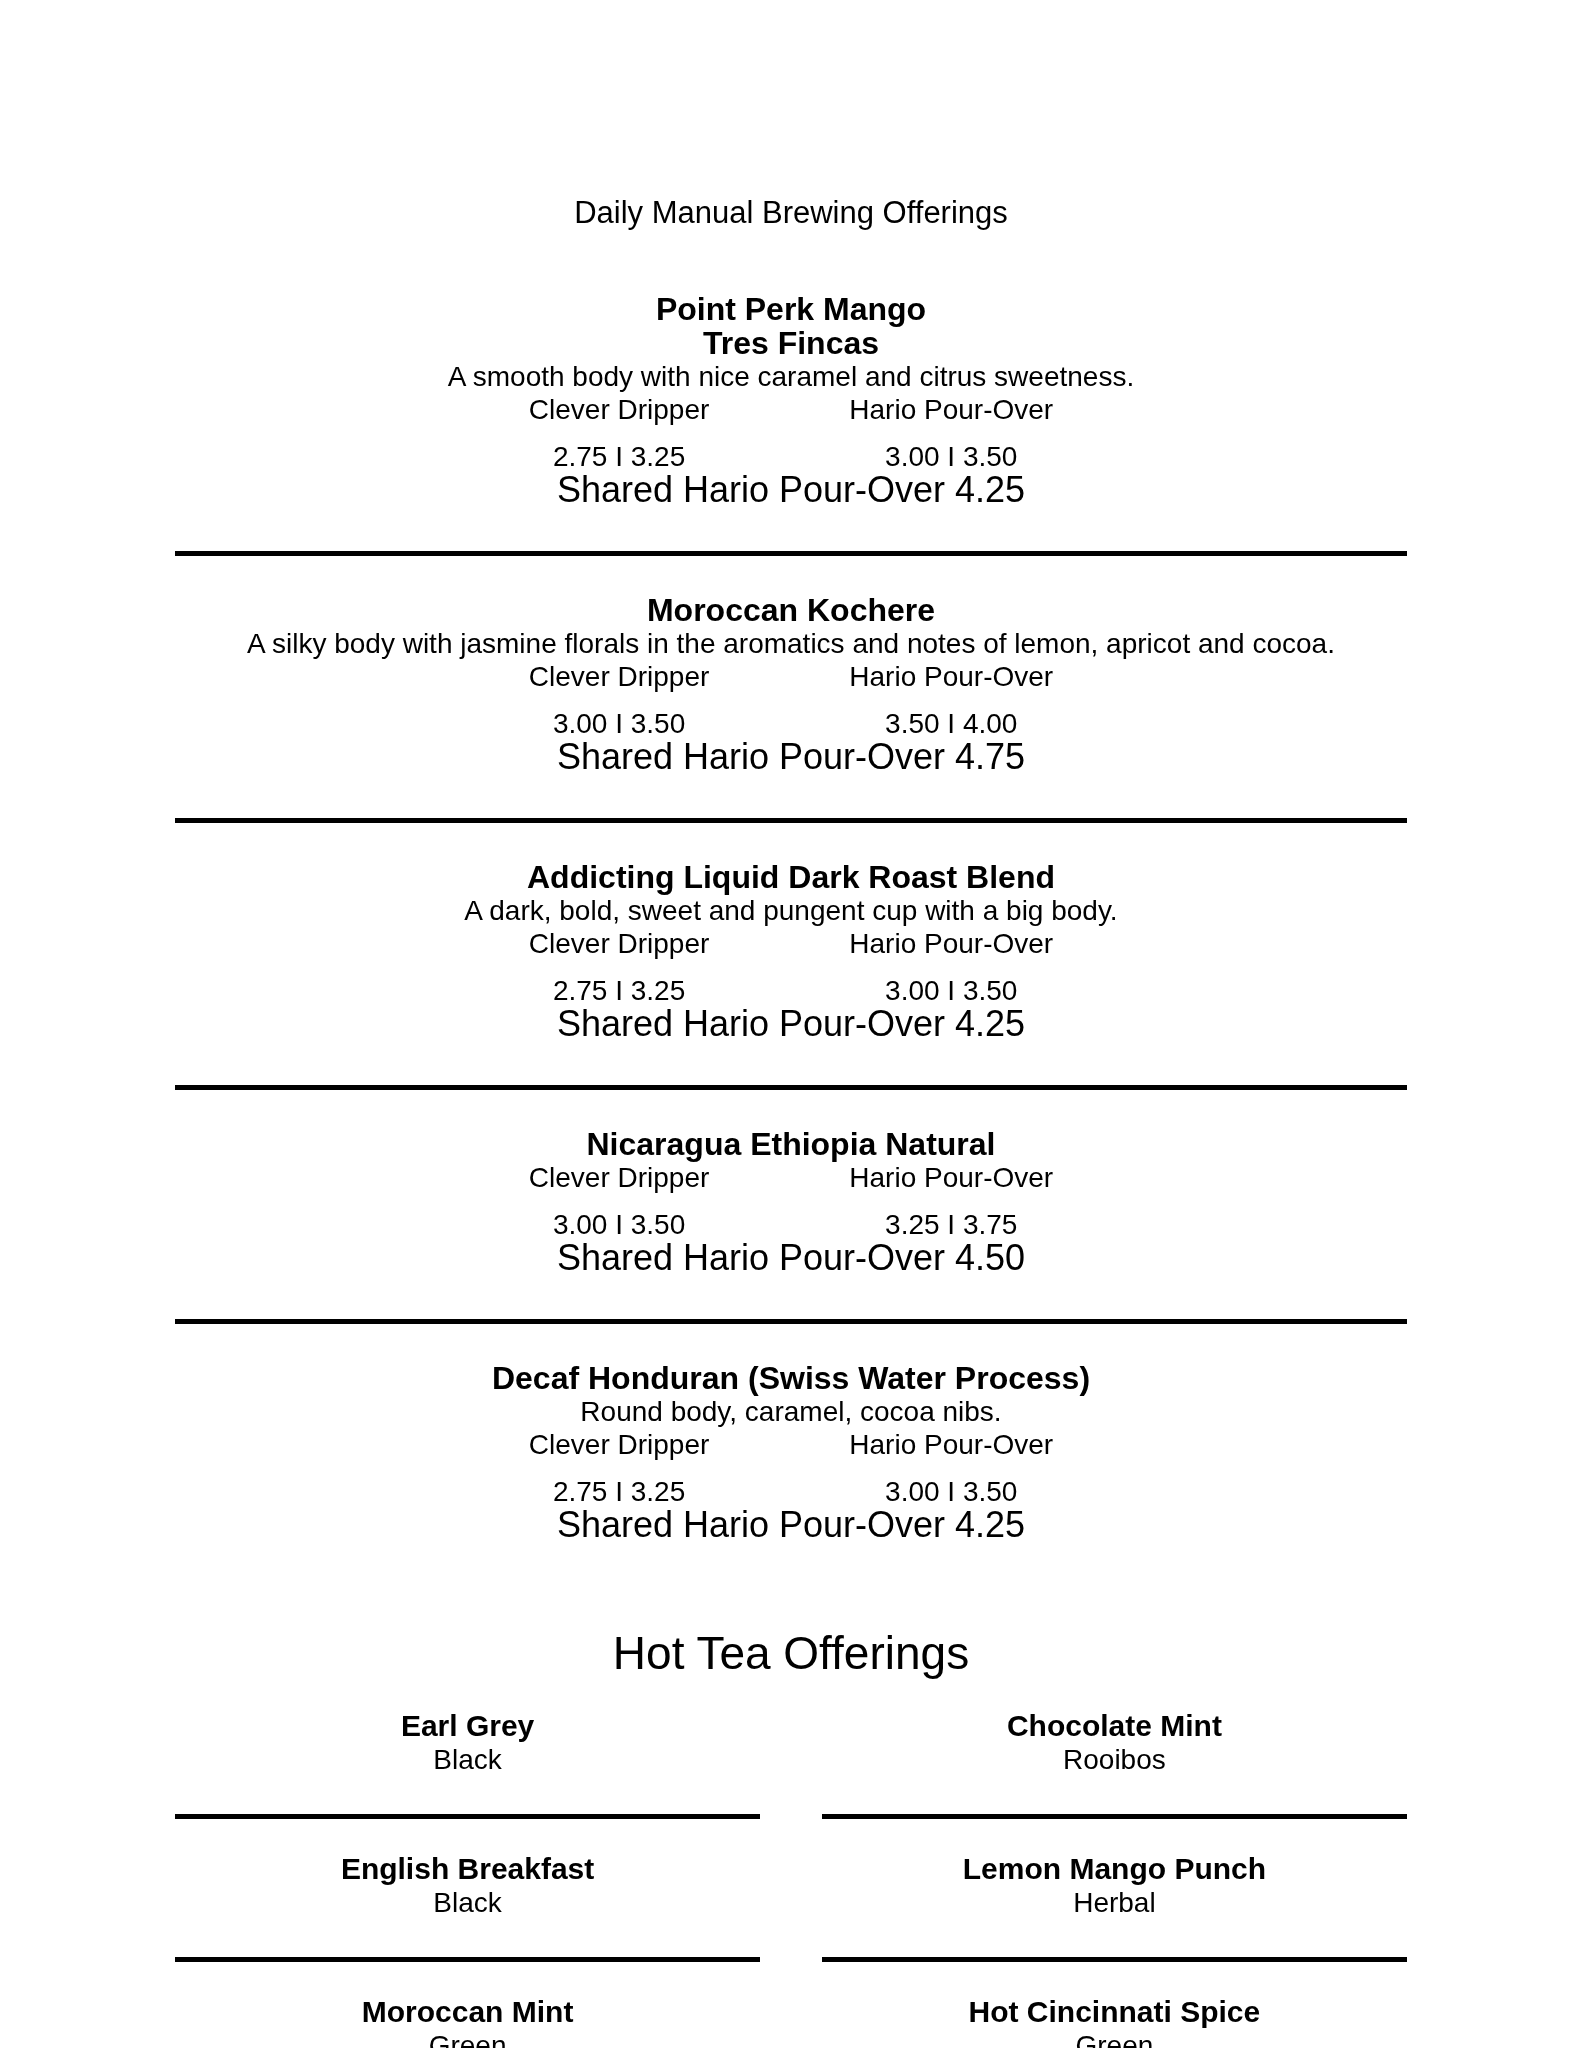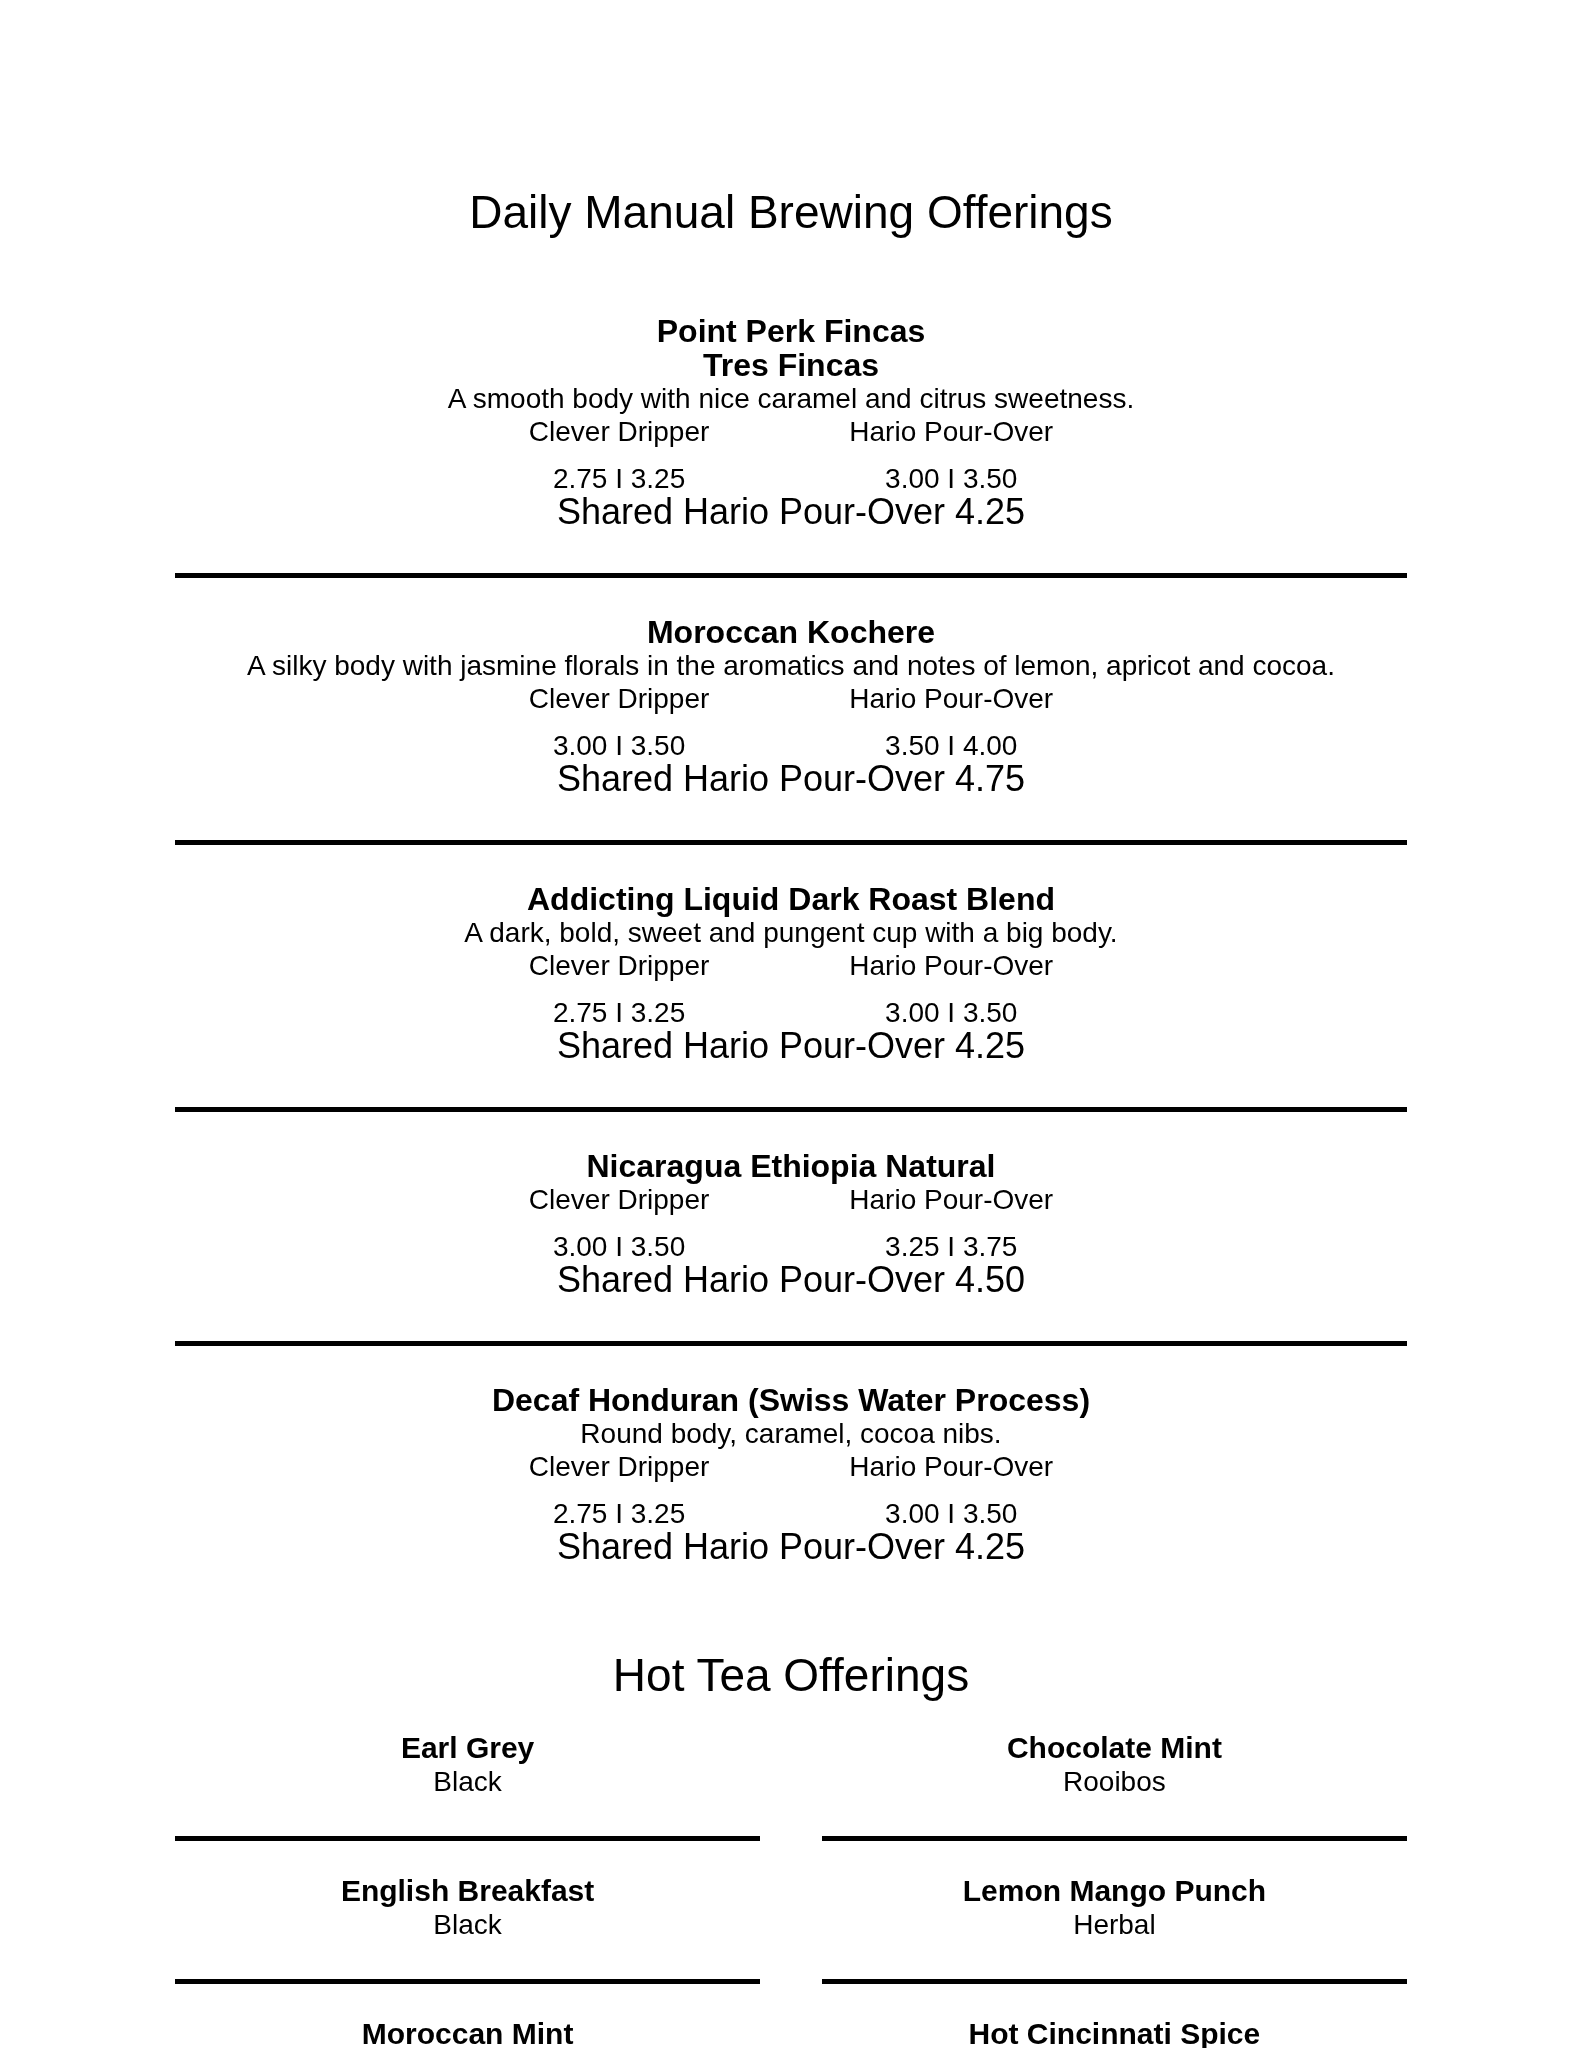--- a/index.html
+++ b/index.html
@@ -12,24 +12,24 @@
     font-family: "Liberation Sans", "DejaVu Sans", sans-serif;
     -webkit-font-smoothing: antialiased;
   }
   .page {
     width: 1232px;
     margin: 0 auto;
     padding-top: 185px;
     text-align: center;
   }
   .doc-title {
-    font-size: 46px;
+    font-size: 31px;
     font-weight: 400;
     line-height: 55px;
-    margin-bottom: 74px;
+    margin-bottom: 52px;
   }
   .coffee-name {
     font-size: 32px;
     font-weight: 700;
     line-height: 34px;
   }
   .coffee-subtitle {
     font-size: 32px;
     font-weight: 700;
     line-height: 34px;
@@ -90,21 +90,21 @@
   }
 </style>
 </head>
 <body>
 
 <div class="page">
 
   <h1 class="doc-title">Daily Manual Brewing Offerings</h1>
 
   <section>
-    <div class="coffee-name">Point Perk Fincas</div>
+    <div class="coffee-name">Point Perk Mango</div>
     <div class="coffee-subtitle">Tres Fincas</div>
     <div class="coffee-desc">A smooth body with nice caramel and citrus sweetness.</div>
     <div class="price-row">
       <span class="method">
         <span>Clever Dripper</span>
         <span>2.75 I 3.25</span>
       </span>
       <span class="method">
         <span>Hario Pour-Over</span>
         <span>3.00 I 3.50</span>

